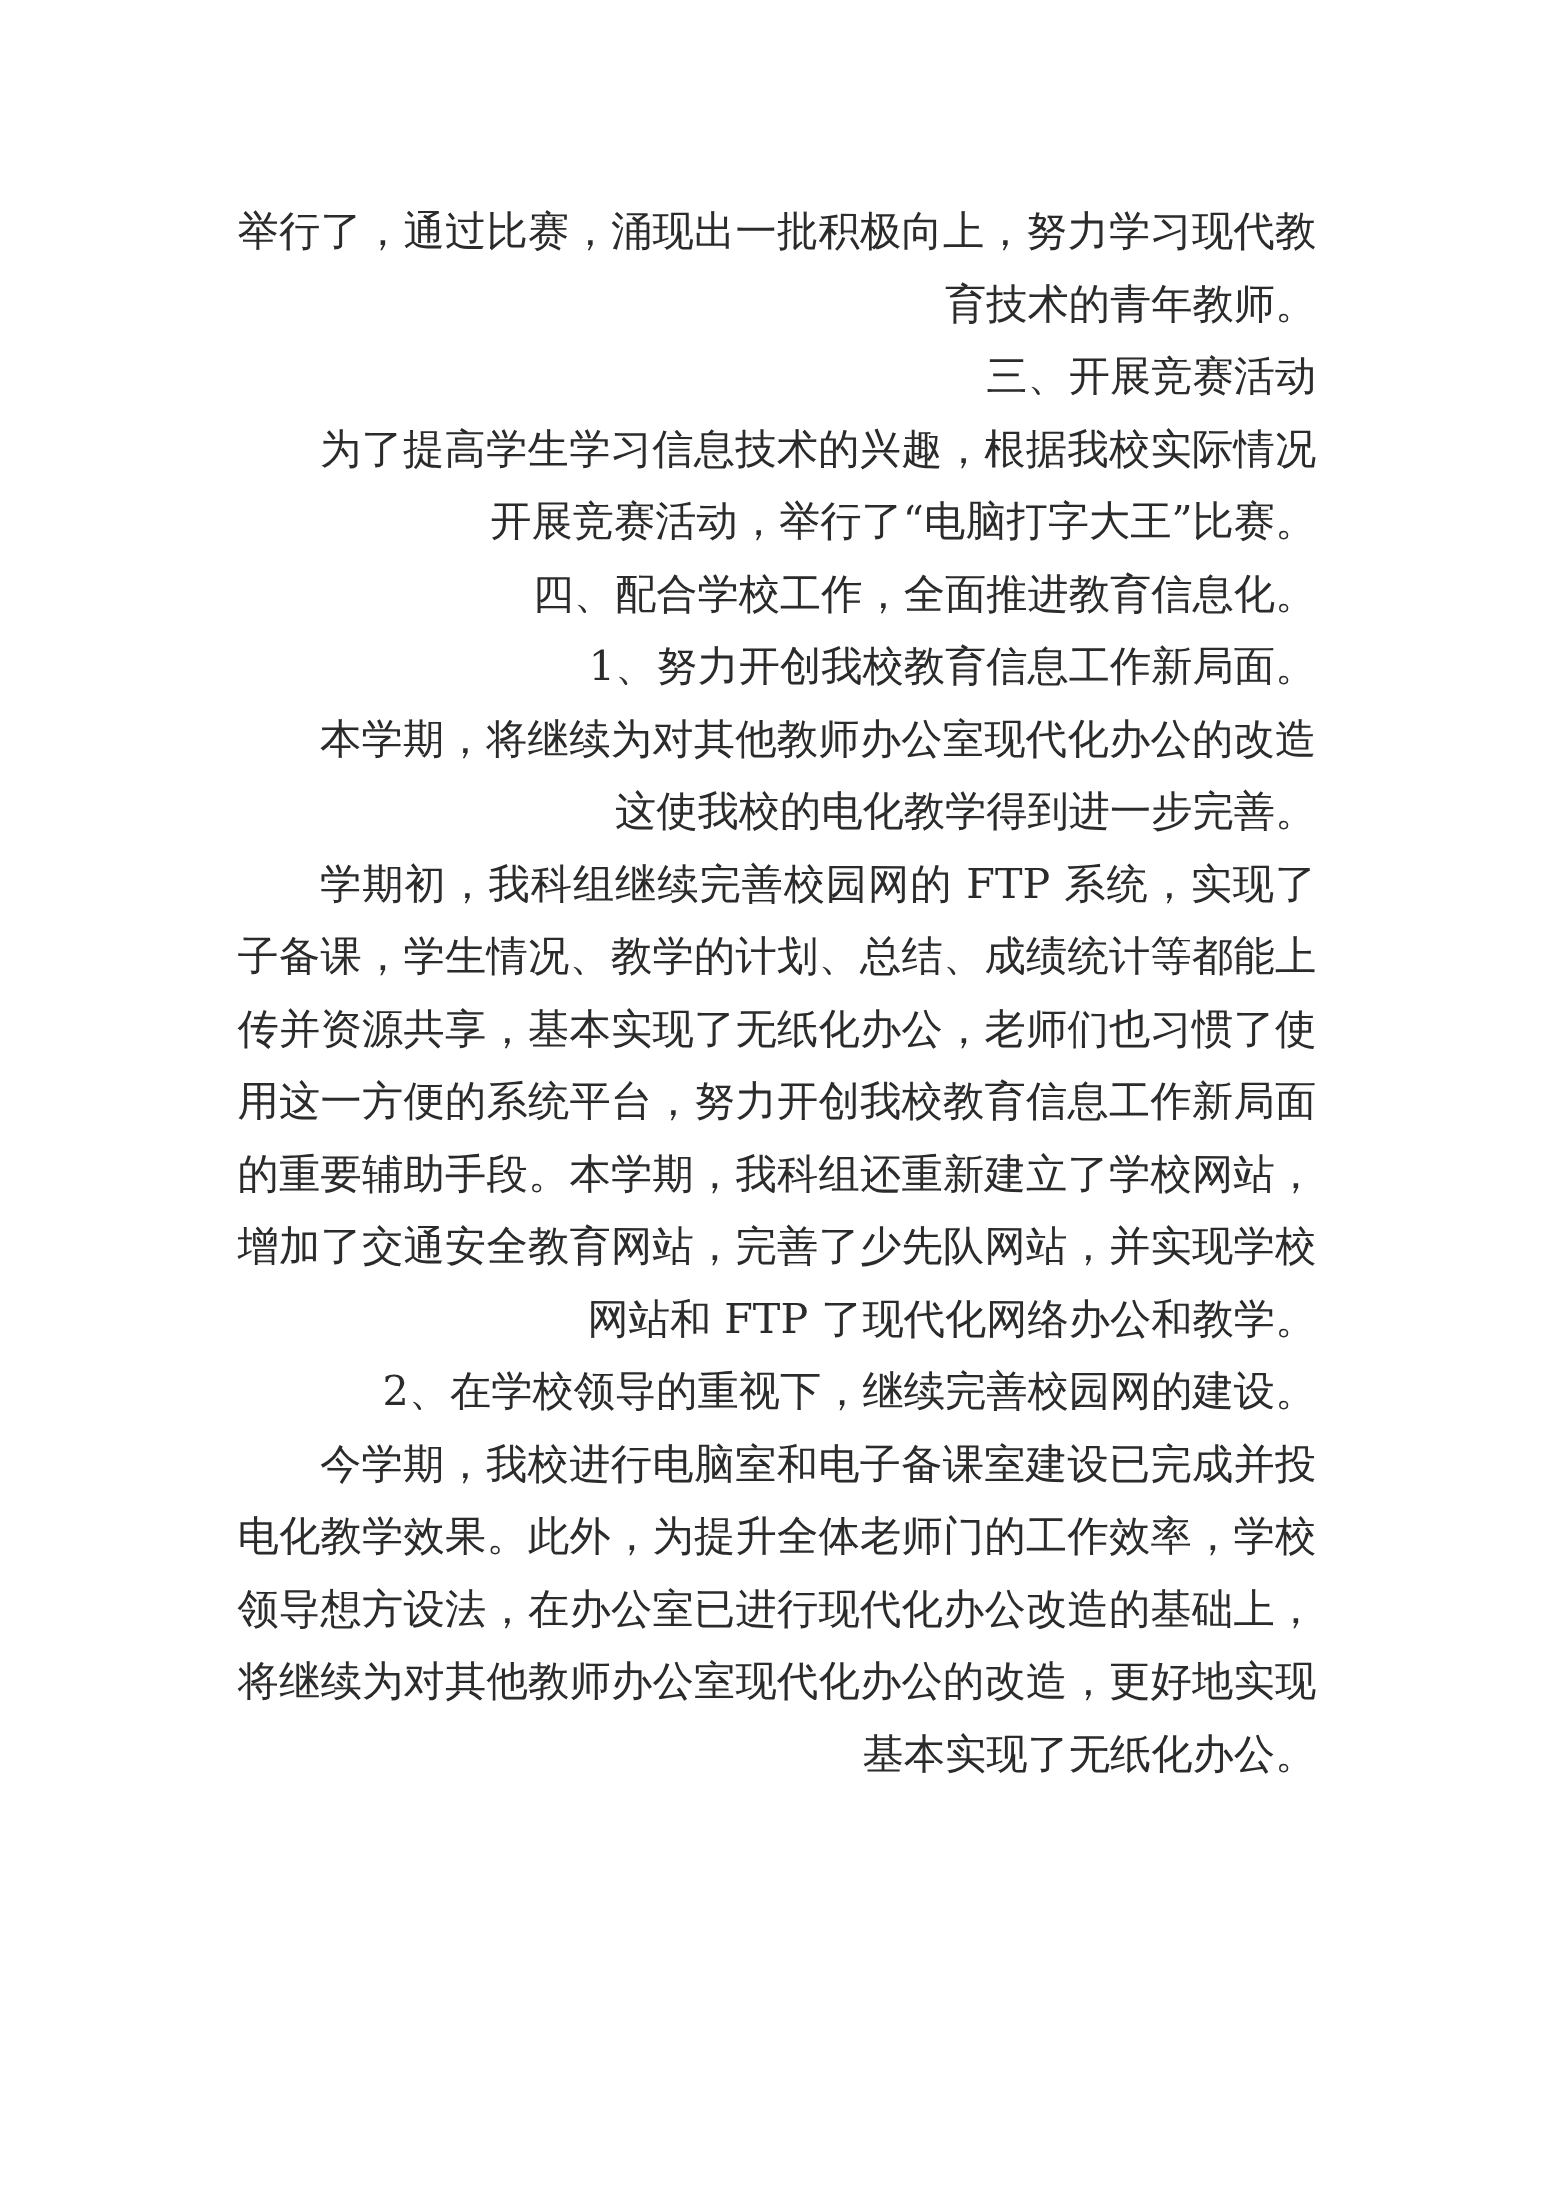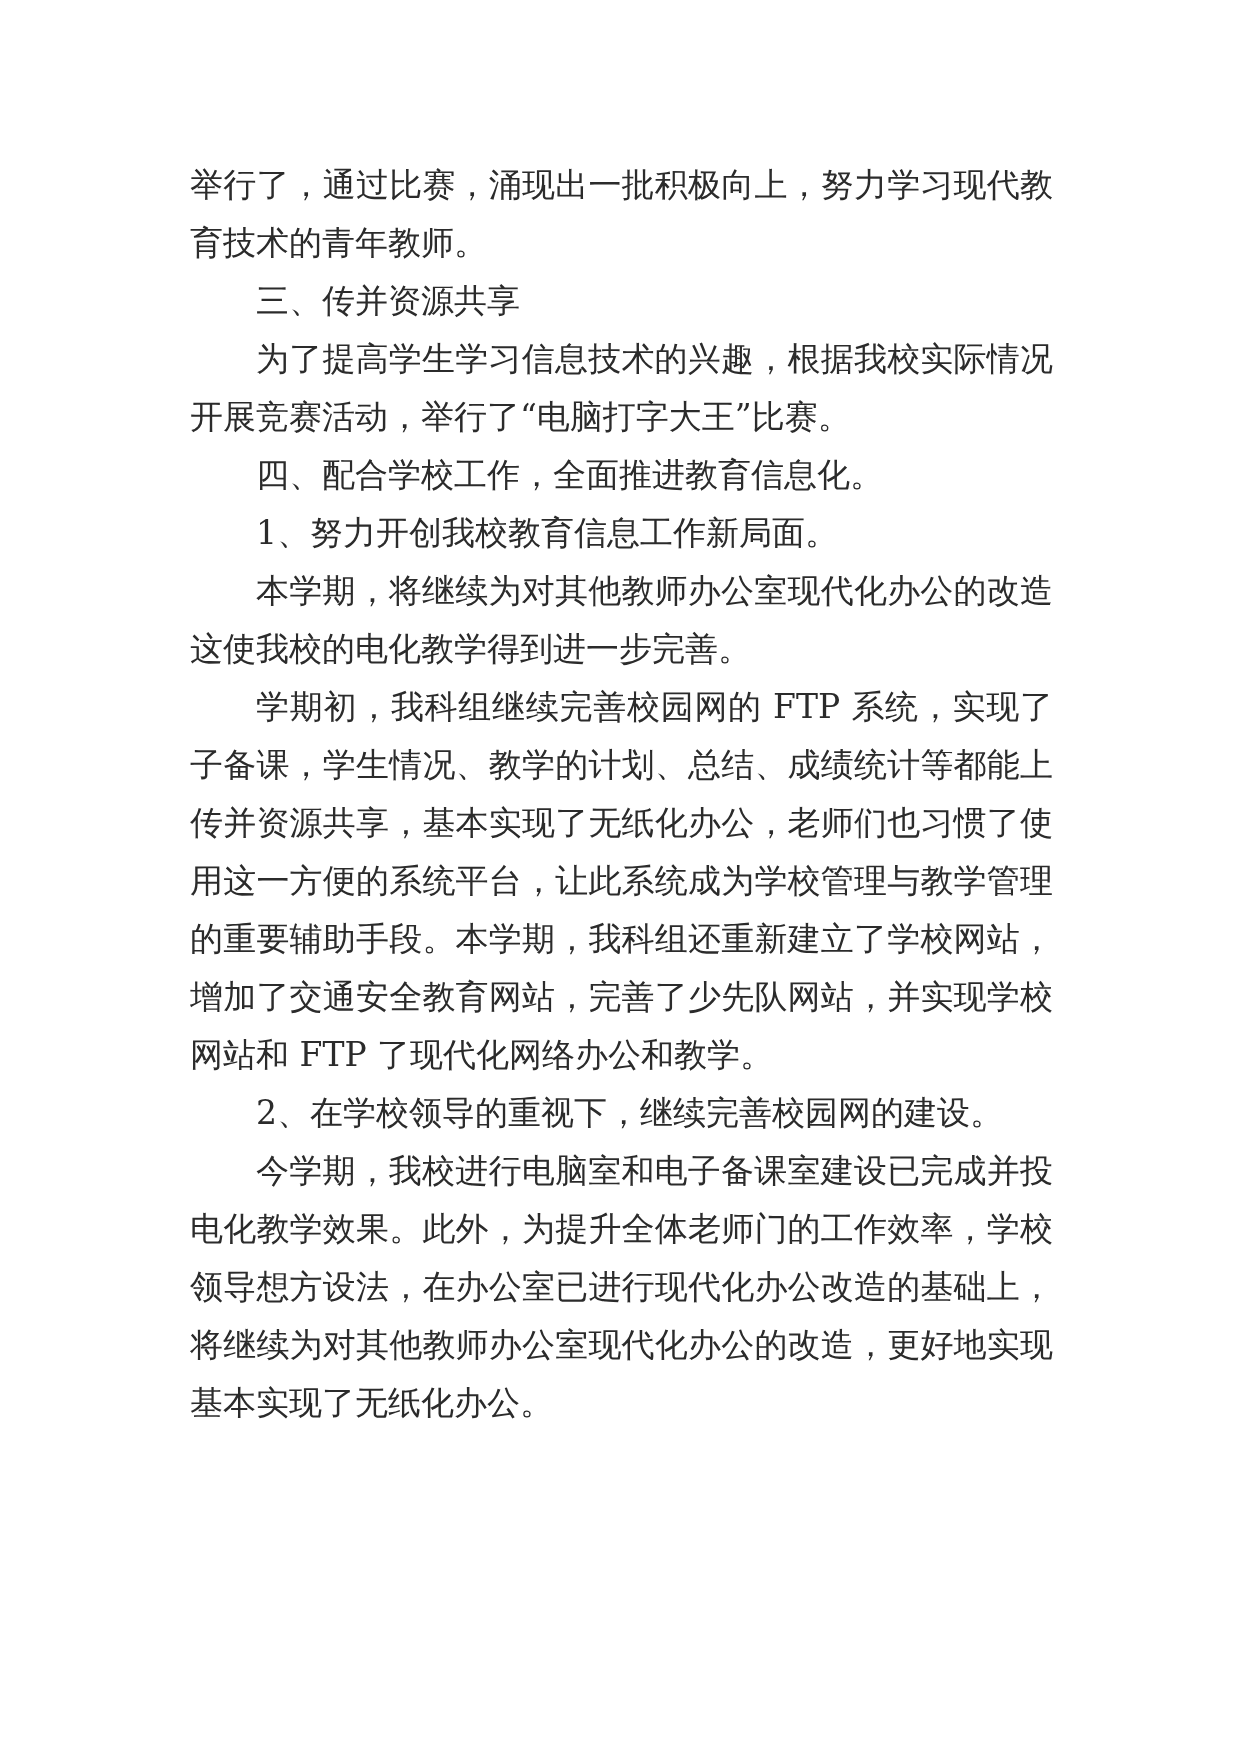--- a/index.html
+++ b/index.html
@@ -23,50 +23,50 @@
     font-size: 33px;
     line-height: 58px;
     font-weight: 400;
     color: #2b2b2b;
     letter-spacing: 0px;
   }
   .line {
     height: 58px;
     overflow: hidden;
     white-space: nowrap;
-    text-align: left;
+    text-align: right;
   }
   .line.indent {
     text-indent: 2em;
   }
   .line.justify {
     white-space: normal;
     text-align: justify;
     text-align-last: justify;
     text-justify: inter-character;
   }
 </style>
 </head>
 <body>
 
 <div class="page">
   <div class="content">
       <div class="line justify">举行了，通过比赛，涌现出一批积极向上，努力学习现代教</div>
       <div class="line">育技术的青年教师。</div>
-      <div class="line indent">三、传并资源共享</div>
+      <div class="line indent">三、开展竞赛活动</div>
       <div class="line indent justify">为了提高学生学习信息技术的兴趣，根据我校实际情况</div>
       <div class="line">开展竞赛活动，举行了“电脑打字大王”比赛。</div>
       <div class="line indent">四、配合学校工作，全面推进教育信息化。</div>
       <div class="line indent">1、努力开创我校教育信息工作新局面。</div>
       <div class="line indent justify">本学期，将继续为对其他教师办公室现代化办公的改造</div>
       <div class="line">这使我校的电化教学得到进一步完善。</div>
       <div class="line indent justify">学期初，我科组继续完善校园网的 FTP 系统，实现了电</div>
       <div class="line justify">子备课，学生情况、教学的计划、总结、成绩统计等都能上</div>
       <div class="line justify">传并资源共享，基本实现了无纸化办公，老师们也习惯了使</div>
-      <div class="line justify">用这一方便的系统平台，让此系统成为学校管理与教学管理</div>
+      <div class="line justify">用这一方便的系统平台，努力开创我校教育信息工作新局面</div>
       <div class="line justify">的重要辅助手段。本学期，我科组还重新建立了学校网站，</div>
       <div class="line justify">增加了交通安全教育网站，完善了少先队网站，并实现学校</div>
       <div class="line">网站和 FTP 了现代化网络办公和教学。</div>
       <div class="line indent">2、在学校领导的重视下，继续完善校园网的建设。</div>
       <div class="line indent justify">今学期，我校进行电脑室和电子备课室建设已完成并投</div>
       <div class="line justify">电化教学效果。此外，为提升全体老师门的工作效率，学校</div>
       <div class="line justify">领导想方设法，在办公室已进行现代化办公改造的基础上，</div>
       <div class="line justify">将继续为对其他教师办公室现代化办公的改造，更好地实现</div>
       <div class="line">基本实现了无纸化办公。</div>
     </div>

